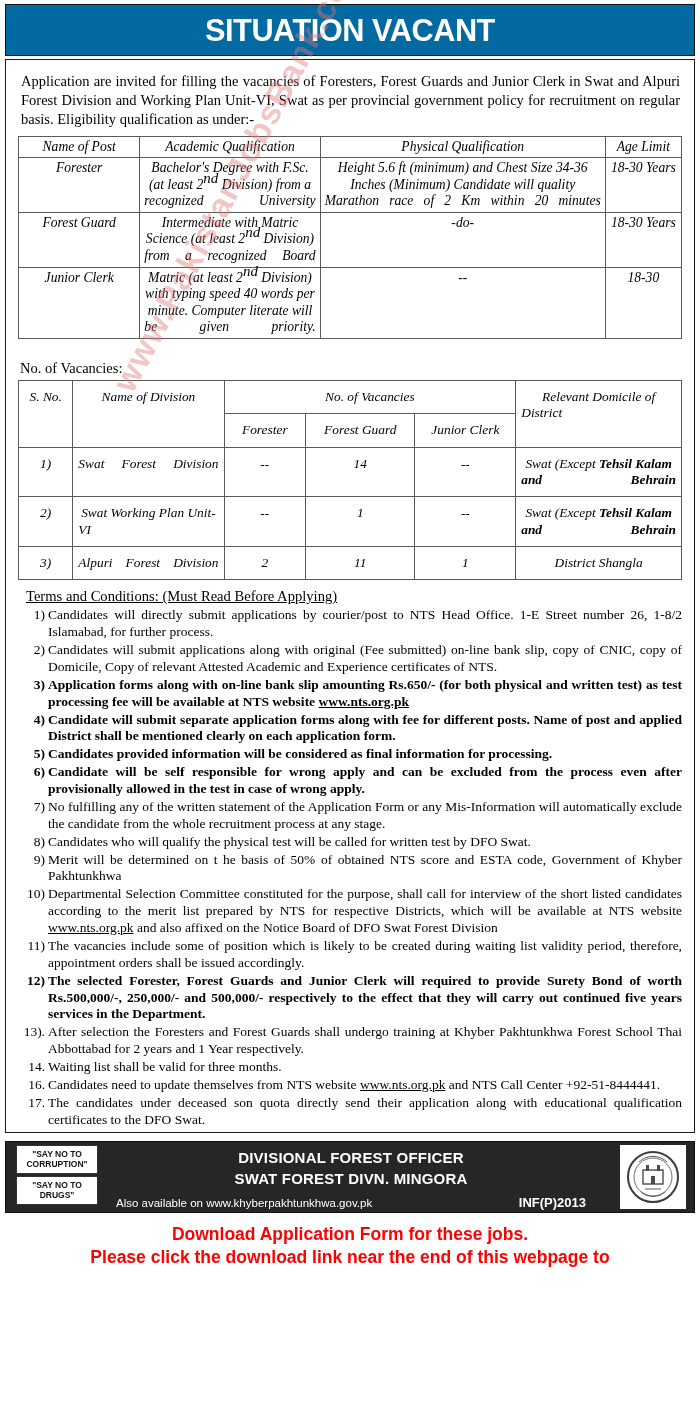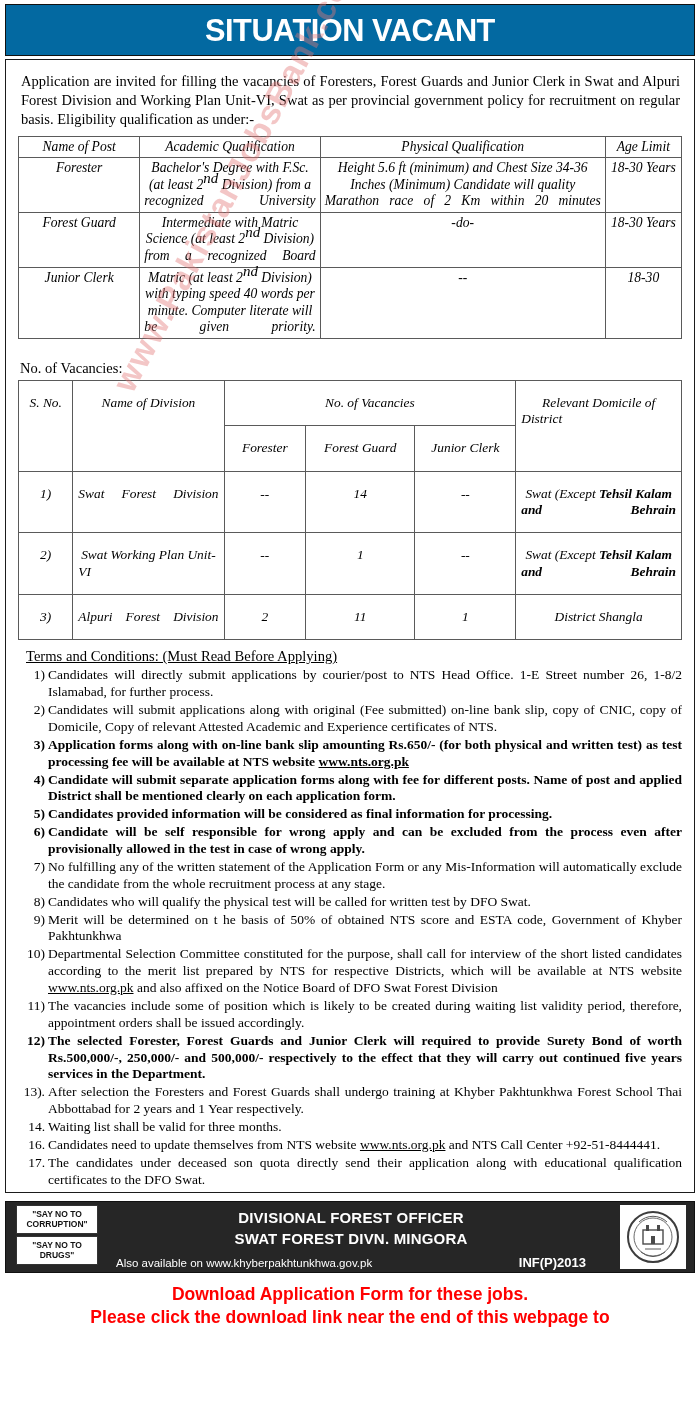--- a/index.html
+++ b/index.html
@@ -80,21 +80,21 @@
   .mid { vertical-align: middle; }
   sup { font-size: 15px; vertical-align: super; line-height: 0; }
 
   .sec-label {
     font-size: 14.5px;
     margin: 21px 0 3px 2px;
   }
 
   
   table.vac { font-size: 13.4px; }
-  table.vac td { padding: 14px 5px; }
+  table.vac td { padding: 8px 5px; }
   .hdr-ctr { text-align: center; vertical-align: middle; }
   .b { font-weight: bold; }
 
   
   .terms-head {
     font-size: 14.6px;
     text-decoration: underline;
     margin: 8px 0 2px 8px;
   }
   ol.terms {

